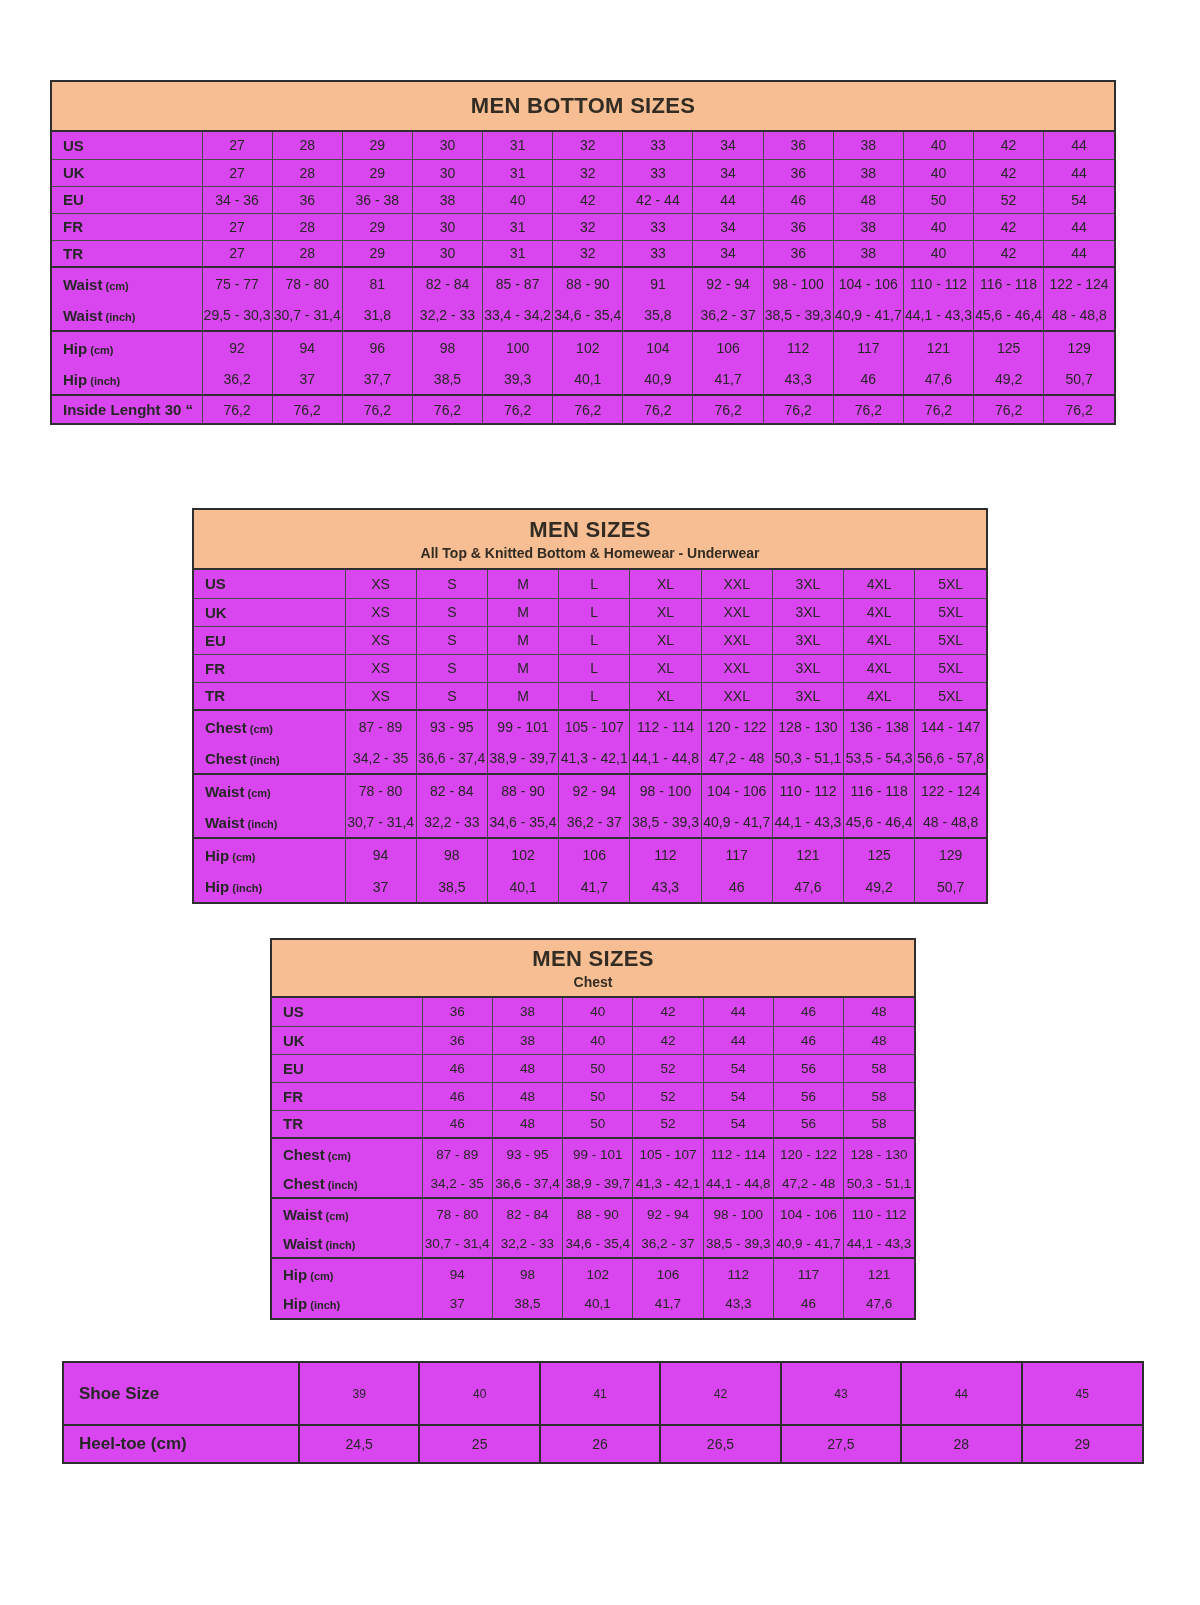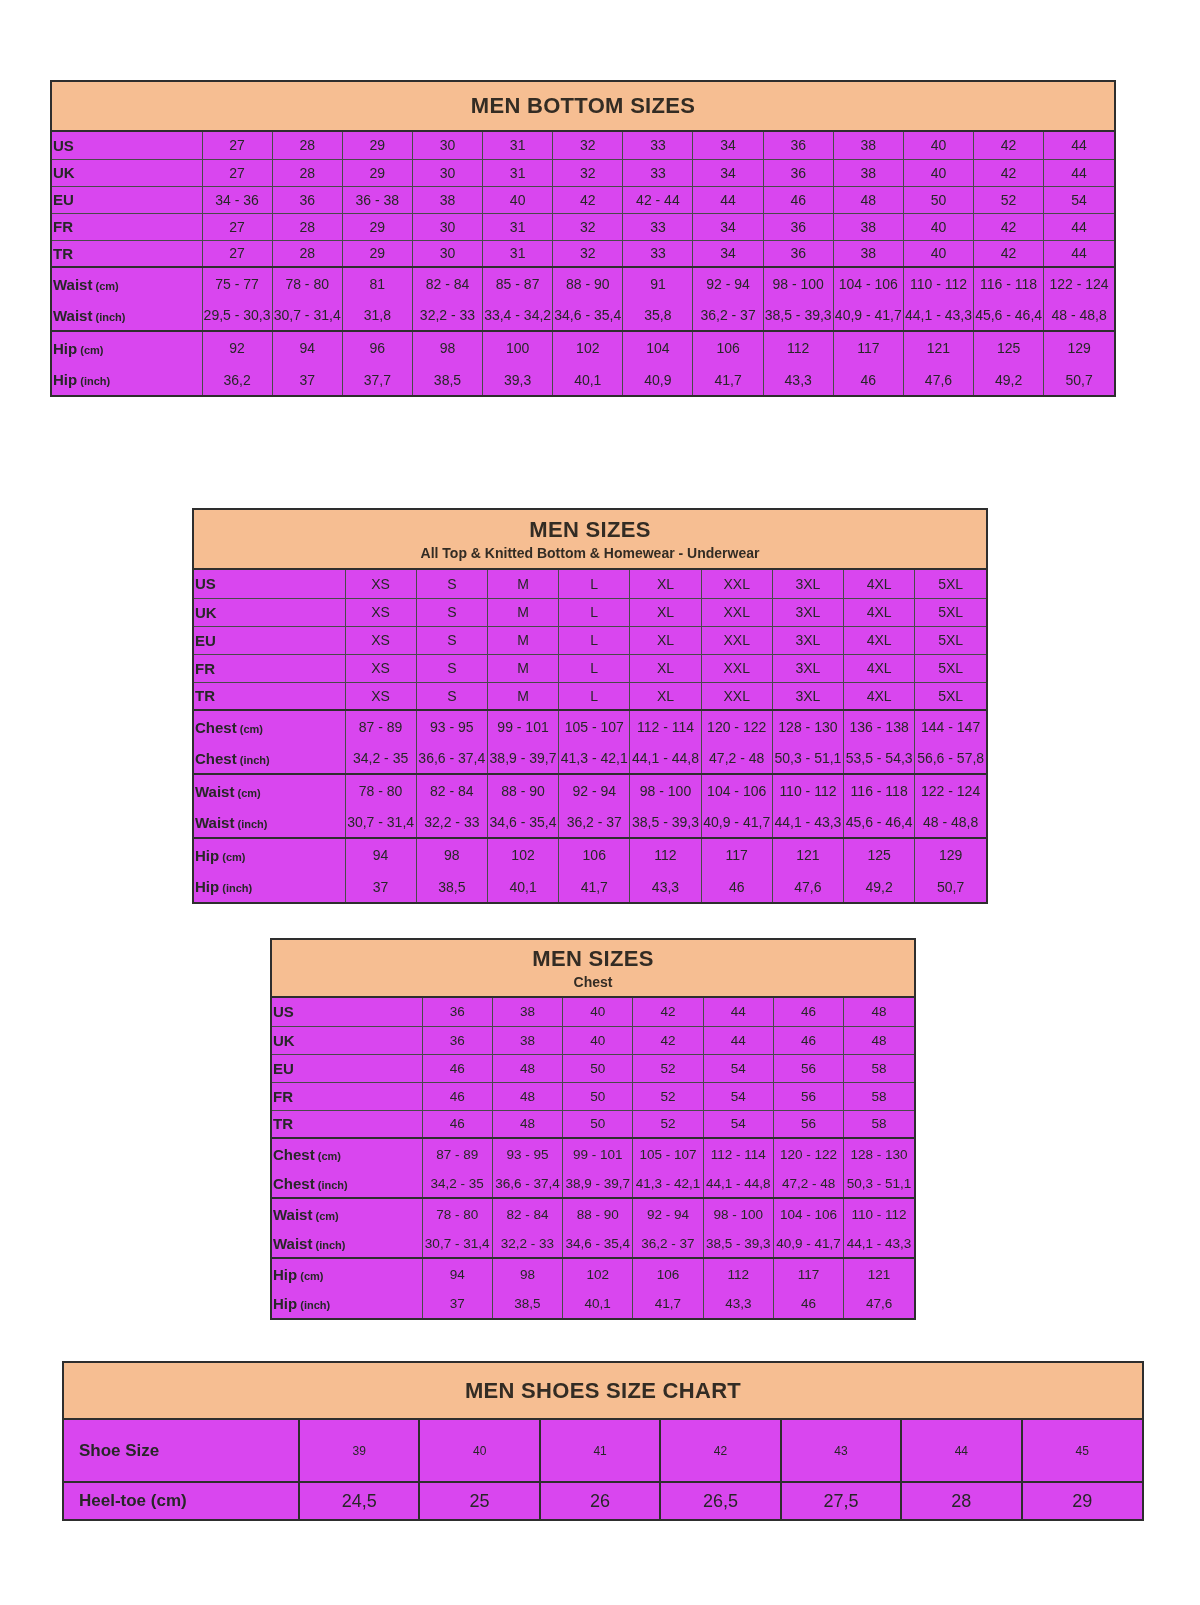--- a/index.html
+++ b/index.html
@@ -24,21 +24,21 @@
   .table-title{font-size:22px;font-weight:bold;color:var(--title);letter-spacing:.3px;}
   .table-subtitle{font-size:14px;font-weight:bold;color:var(--title);margin-top:2px;}
 
   table.grid{border-collapse:collapse;border:hidden;width:100%;table-layout:fixed;}
   .grid th,.grid td{
     border:1px solid var(--border);
     text-align:center;vertical-align:middle;
     font-size:14.5px;color:var(--text);
     padding:0;white-space:nowrap;overflow:hidden;
   }
-  .grid th{text-align:left;padding-left:1px;font-weight:bold;font-size:15px;}
+  .grid th{text-align:left;padding-left:11px;font-weight:bold;font-size:15px;}
   .grid th .unit{font-size:11px;font-weight:bold;}
   .grid tr.r-inch td{font-size:12px;}
 
   
   .grid tr.g-strong.g-first > *{border-top:2px solid var(--border-strong);}
   .grid tr.g-strong.g-last  > *{border-bottom:2px solid var(--border-strong);}
   .grid tr.g-strong.g-first:not(.g-last) > *{border-bottom:none;}
   .grid tr.g-strong.g-last:not(.g-first) > *{border-top:none;}
 
   
@@ -69,21 +69,21 @@
   #table-2 tr.r-inch    > *{height:29px;}
   #table-2 td{font-size:13.5px;}
 
   
   #table-3{left:62px;top:1361px;width:1082px;}
   #table-3 .table-header{height:57px;}
   #table-3 .c-label{width:235px;}
   #table-3 th,#table-3 td{border-width:2px;border-color:var(--border-strong);}
   #table-3 th{font-size:17px;padding-left:15px;margin-top:19px;}
   #table-3 th .unit{font-size:17px;}
-  #table-3 td{font-size:18px;}
+  #table-3 td{font-size:14px;}
   #table-3 tbody tr:nth-child(1) > *{height:62px;}
   #table-3 tbody tr:nth-child(1) td{font-weight:normal;font-size:12px;}
   #table-3 tbody tr:nth-child(2) > *{height:37px;}
 </style>
 </head>
 <body>
 
 <div class="page">
 
   <section class="size-table" id="table-0">
@@ -245,20 +245,36 @@
             <td>39,3</td>
             <td>40,1</td>
             <td>40,9</td>
             <td>41,7</td>
             <td>43,3</td>
             <td>46</td>
             <td>47,6</td>
             <td>49,2</td>
             <td>50,7</td>
           </tr>
+          <tr class="measure-row r-single g-first g-last">
+            <th><span>Inside Lenght 30 “</span></th>
+            <td>76,2</td>
+            <td>76,2</td>
+            <td>76,2</td>
+            <td>76,2</td>
+            <td>76,2</td>
+            <td>76,2</td>
+            <td>76,2</td>
+            <td>76,2</td>
+            <td>76,2</td>
+            <td>76,2</td>
+            <td>76,2</td>
+            <td>76,2</td>
+            <td>76,2</td>
+          </tr>
         </tbody>
       </table>
   </section>
 
   <section class="size-table" id="table-1">
     <header class="table-header">
       <h2 class="table-title">MEN SIZES</h2>
       <p class="table-subtitle">All Top &amp; Knitted Bottom &amp; Homewear - Underwear</p>
     </header>
     <table class="grid">
@@ -536,23 +552,20 @@
             <td>41,7</td>
             <td>43,3</td>
             <td>46</td>
             <td>47,6</td>
           </tr>
         </tbody>
       </table>
   </section>
 
   <section class="size-table" id="table-3">
-    <header class="table-header">
-      <h2 class="table-title">MEN SHOES SIZE CHART</h2>
-    </header>
     <table class="grid">
         <colgroup>
           <col class="c-label">
           <col>
           <col>
           <col>
           <col>
           <col>
           <col>
           <col>

